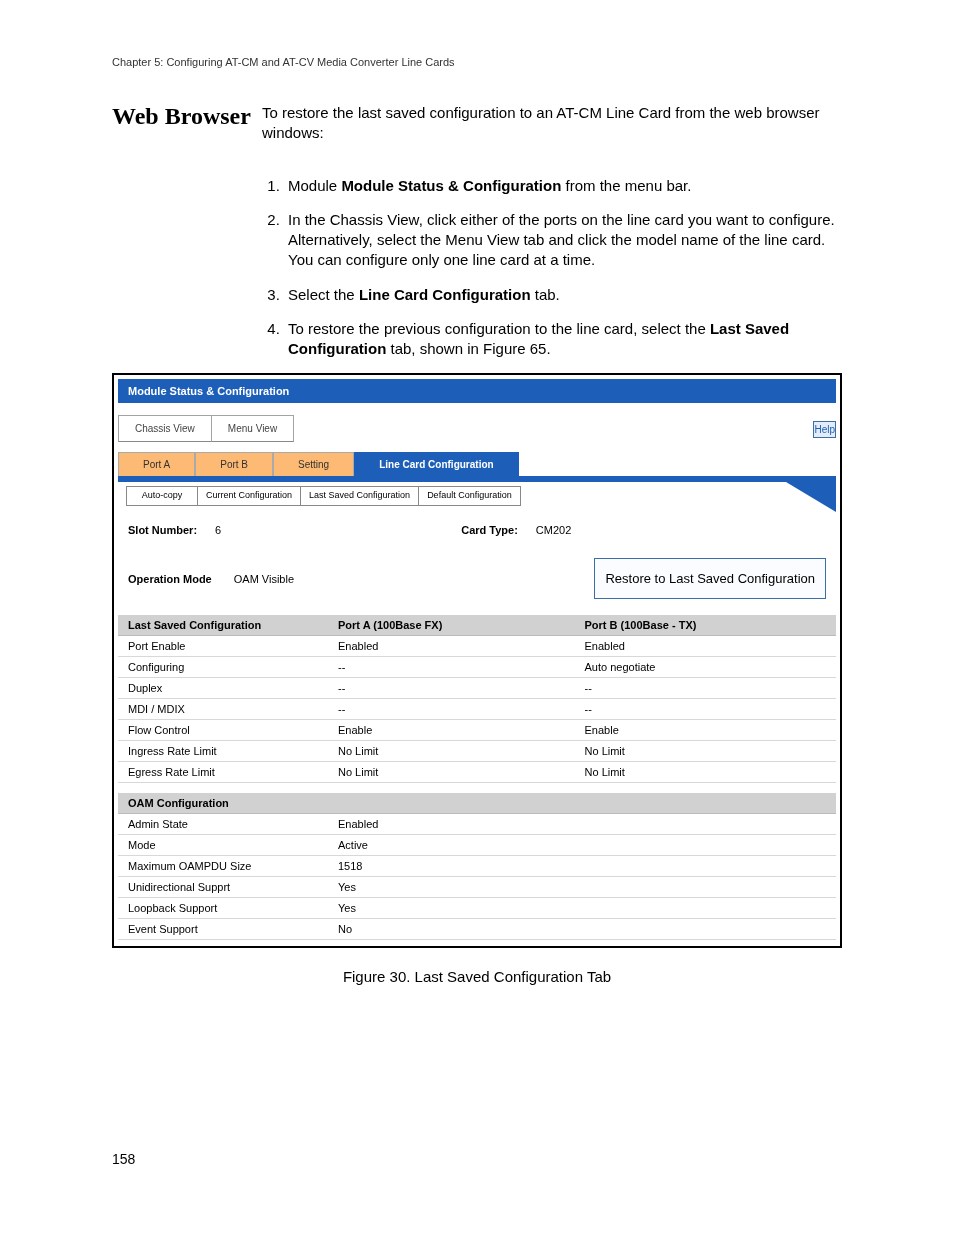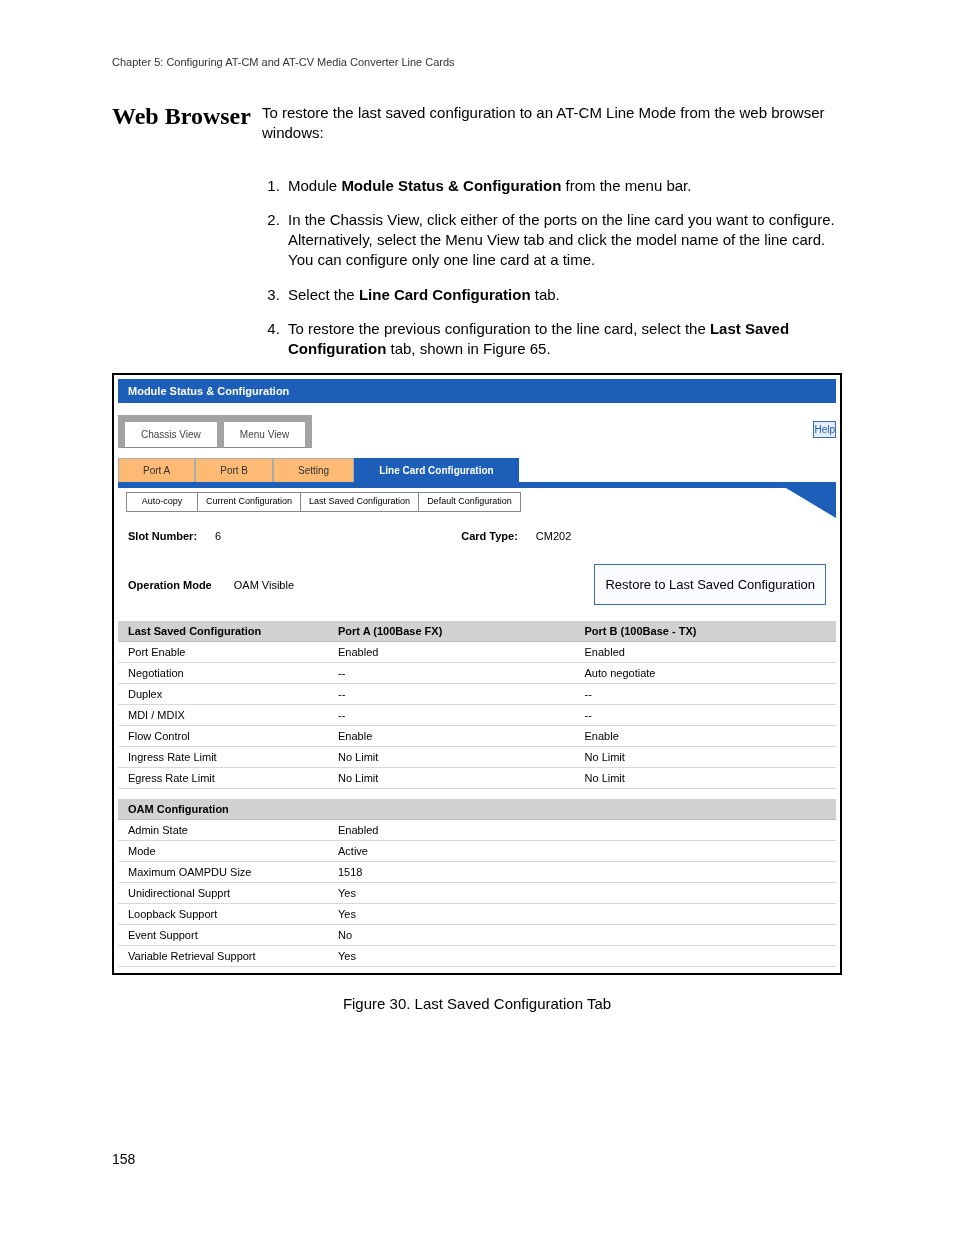--- a/index.html
+++ b/index.html
@@ -57,21 +57,21 @@
       padding: 6px 10px;
       margin: 4px 4px 12px 4px;
     }
     .view-row {
       display: flex;
       align-items: stretch;
       padding: 0 4px;
       margin-bottom: 10px;
     }
     .view-tab {
-      border: 7px solid #a3a3a3;
+      border: 1px solid #a3a3a3;
       border-bottom: 1px solid #888;
       padding: 7px 16px;
       font-size: 10px;
       color: #444;
       background: #fff;
     }
     .view-tab + .view-tab { border-left: none; }
     .help-spacer { flex: 1; }
     .help-btn {
       border: 1px solid #3a6ea5;
@@ -191,21 +191,21 @@
   </style>
 </head>
 <body>
 
 <div class="page">
   <div class="chapter-header">Chapter 5: Configuring AT-CM and AT-CV Media Converter Line Cards</div>
 
   <div class="two-col">
     <div class="left-heading">Web Browser</div>
     <div class="intro-body">
-      <p class="intro-para">To restore the last saved configuration to an AT-CM Line Mode from the web browser windows:</p>
+      <p class="intro-para">To restore the last saved configuration to an AT-CM Line Card from the web browser windows:</p>
     </div>
   </div>
 
   <ol class="steps">
     <li>
       <span>Module </span><span class="bold">Module Status &amp; Configuration</span><span> from the menu bar.</span>
     </li>
     <li>In the Chassis View, click either of the ports on the line card you want to configure. Alternatively, select the Menu View tab and click the model name of the line card. You can configure only one line card at a time.</li>
     <li>
       <span>Select the </span><span class="bold">Line Card Configuration</span><span> tab.</span>
@@ -267,21 +267,21 @@
             <th>Port B (100Base - TX)</th>
           </tr>
         </thead>
         <tbody id="t1body">
             <tr>
               <td>Port Enable</td>
               <td>Enabled</td>
               <td>Enabled</td>
             </tr>
             <tr>
-              <td>Negotiation</td>
+              <td>Configuring</td>
               <td>--</td>
               <td>Auto negotiate</td>
             </tr>
             <tr>
               <td>Duplex</td>
               <td>--</td>
               <td>--</td>
             </tr>
             <tr>
               <td>MDI / MDIX</td>
@@ -332,24 +332,20 @@
               <td colspan="2">Yes</td>
             </tr>
             <tr>
               <td>Loopback Support</td>
               <td colspan="2">Yes</td>
             </tr>
             <tr>
               <td>Event Support</td>
               <td colspan="2">No</td>
             </tr>
-            <tr>
-              <td>Variable Retrieval Support</td>
-              <td colspan="2">Yes</td>
-            </tr>
           </tbody>
       </table>
       <div style="height:6px"></div>
     </div>
   </div>
 
   <div class="caption">Figure 30. Last Saved Configuration Tab</div>
 </div>
 
 <div class="page-num">158</div>

